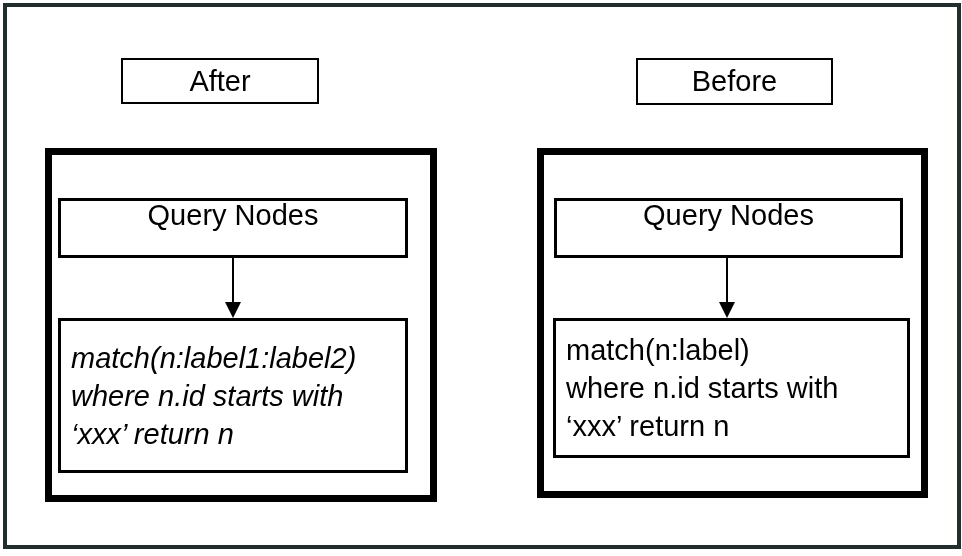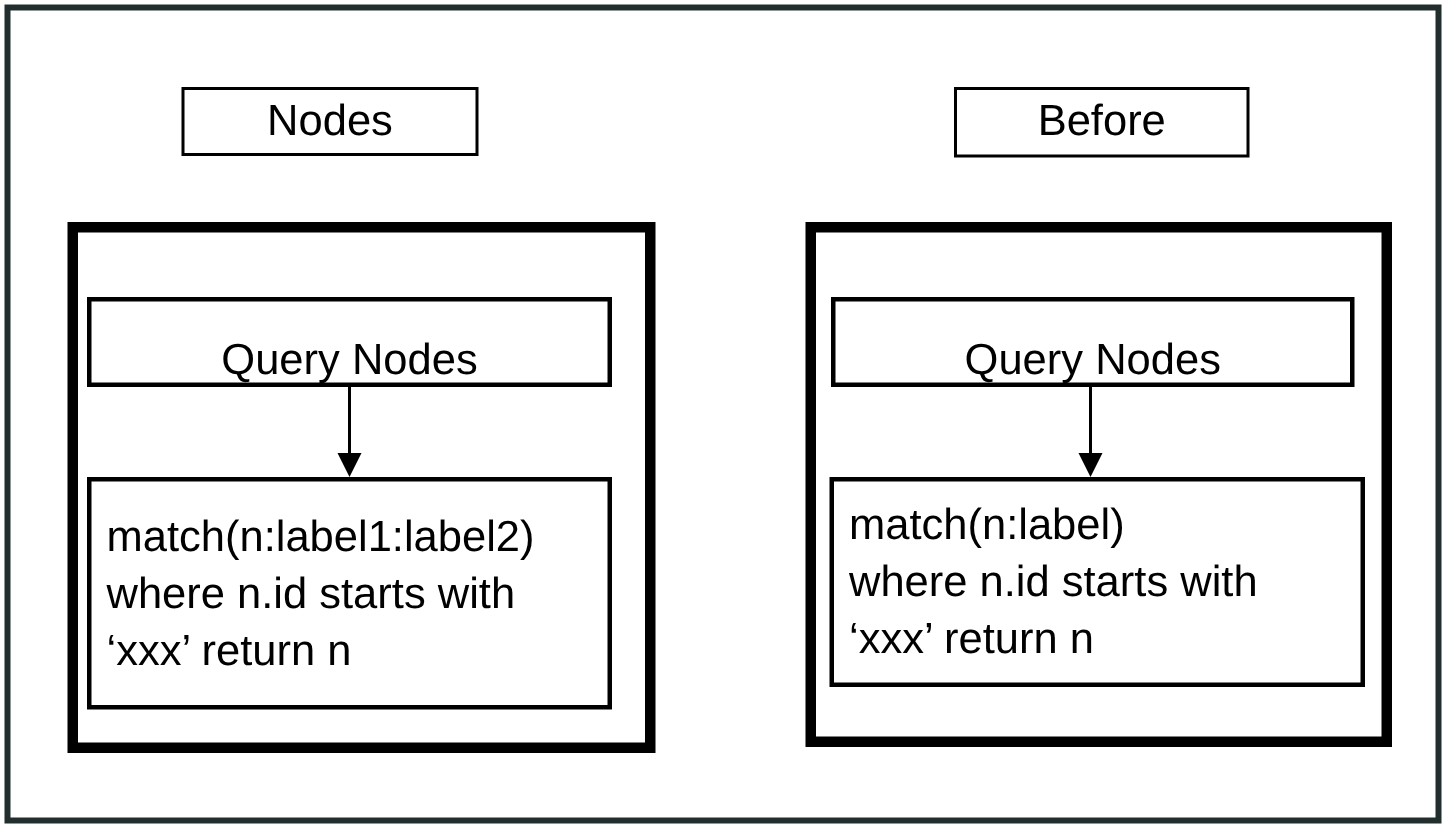--- a/index.html
+++ b/index.html
@@ -44,21 +44,21 @@
     background: #ffffff;
   }
   .panel-container.left  { left: 45px;  top: 148px; width: 378px; height: 340px; }
   .panel-container.right { left: 537px; top: 148px; width: 377px; height: 336px; }
 
   .query-nodes-box {
     position: absolute;
     border: 3px solid #000000;
     background: #ffffff;
     display: flex;
-    align-items: flex-end;
+    align-items: flex-start;
     justify-content: center;
     font-size: 29px;
     line-height: 1;
   }
   .query-nodes-box.left  { left: 58px;  top: 198px; width: 344px; height: 54px; }
   .query-nodes-box.right { left: 554px; top: 198px; width: 343px; height: 54px; }
 
   .arrow-line {
     position: absolute;
     width: 2px;
@@ -85,33 +85,33 @@
     border: 3px solid #000000;
     background: #ffffff;
     display: flex;
     flex-direction: column;
     justify-content: center;
     padding-left: 10px;
     box-sizing: border-box;
     font-size: 29px;
     line-height: 38px;
   }
-  .query-text-box.left  { left: 58px;  top: 318px; width: 350px; height: 155px; }
+  .query-text-box.left  { left: 58px;  top: 318px; width: 350px; height: 155px; font-style: italic; }
   .query-text-box.right { left: 553px; top: 318px; width: 357px; height: 140px; }
   .query-line { white-space: nowrap; }
 </style>
 </head>
 <body>
 
 <div class="page">
 
   <div class="outer-frame"></div>
 
   <div class="label-box before">
-    <span>Nodes</span>
+    <span>After</span>
   </div>
 
   <div class="panel-container left"></div>
 
   <div class="query-nodes-box left">
     <span>Query Nodes</span>
   </div>
 
   <div class="arrow-line left"></div>
   <div class="arrow-head left"></div>

